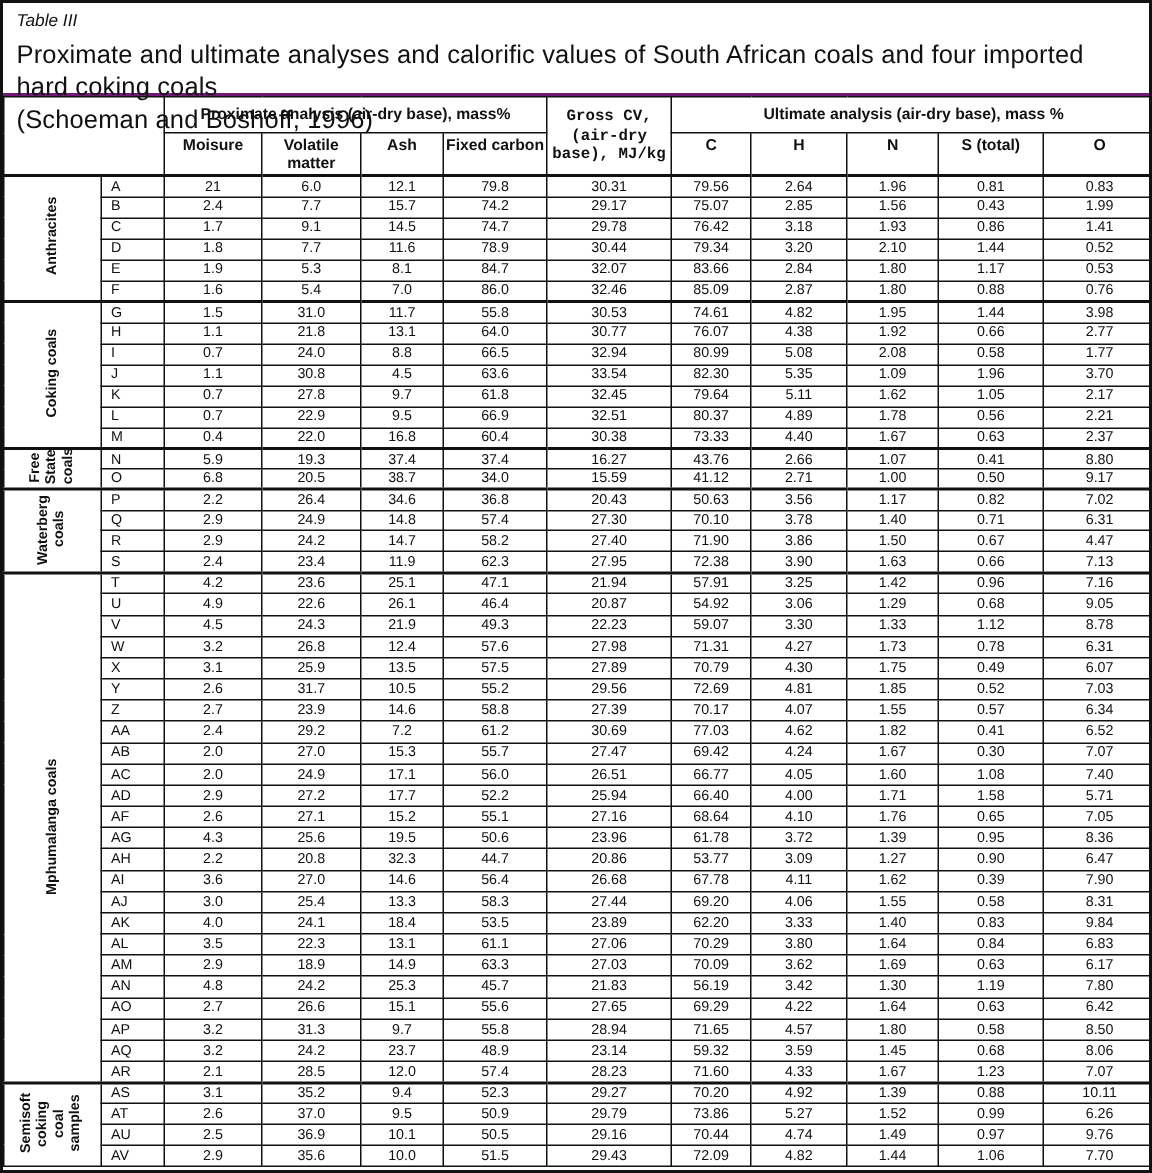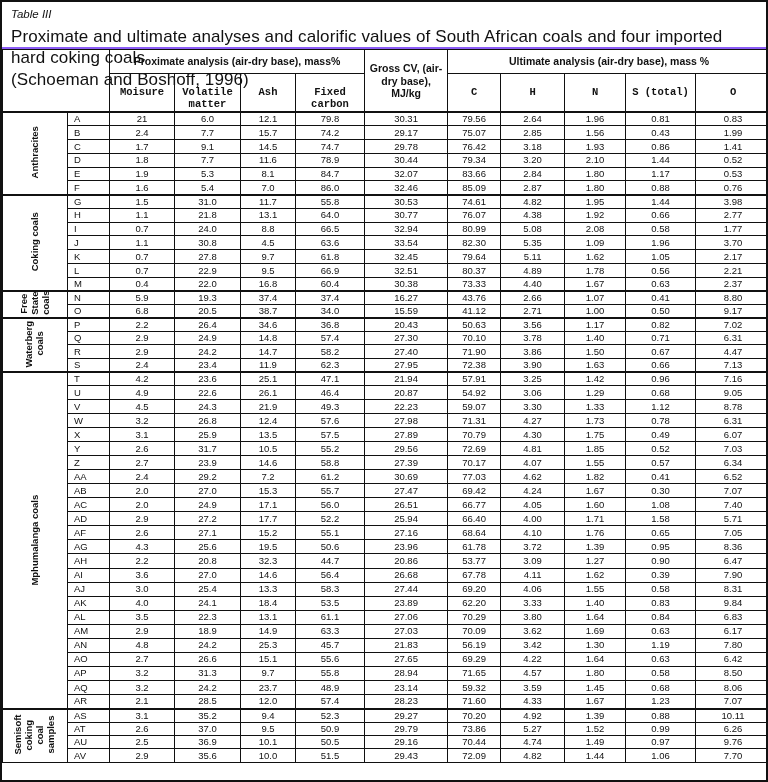--- a/index.html
+++ b/index.html
@@ -9,23 +9,23 @@
     font-family: "Liberation Sans", sans-serif;
     color: #111111;
   }
   .page {
     width: 768px; height: 782px;
     border: 2px solid #111111;
     background: #ffffff;
     overflow: hidden;
   }
   .title-block {
-    height: 47px;
+    height: 62px;
     padding: 6px 9px 4px 9px;
-    border-bottom: 2px solid #8b5cf6;
+    border-bottom: 2px solid #701a75;
   }
   .table-label {
     font-style: italic;
     font-size: 11.5px;
     margin-bottom: 6px;
   }
   .table-title {
     font-weight: normal;
     font-size: 17px;
     line-height: 1.25;
@@ -44,23 +44,23 @@
     overflow: hidden;
   }
   thead th {
     font-weight: bold;
     font-size: 10.5px;
     line-height: 1.15;
     padding: 1px 1px;
     margin-top: 17px;
   }
   thead tr.span-row th { height: 24px; }
-  thead tr.name-row th { height: 24px; vertical-align: top; padding-top: 12px; font-family: Liberation Mono, monospace; }
+  thead tr.name-row th { height: 24px; vertical-align: top; padding-top: 2px; }
   th.corner { border-bottom-width: 2px; }
-  th.cv-head { vertical-align: middle; border-bottom-width: 2px; }
+  th.cv-head { vertical-align: middle; border-bottom-width: 2px; font-family: Liberation Mono, monospace; }
   thead tr.name-row th { border-bottom: 2px solid #111111; }
   tbody tr { height: 13px; }
   tbody td {
     font-size: 9.5px;
     line-height: 1;
     padding: 0;
   }
   td.id-cell {
     text-align: left;
     padding-left: 6px;

